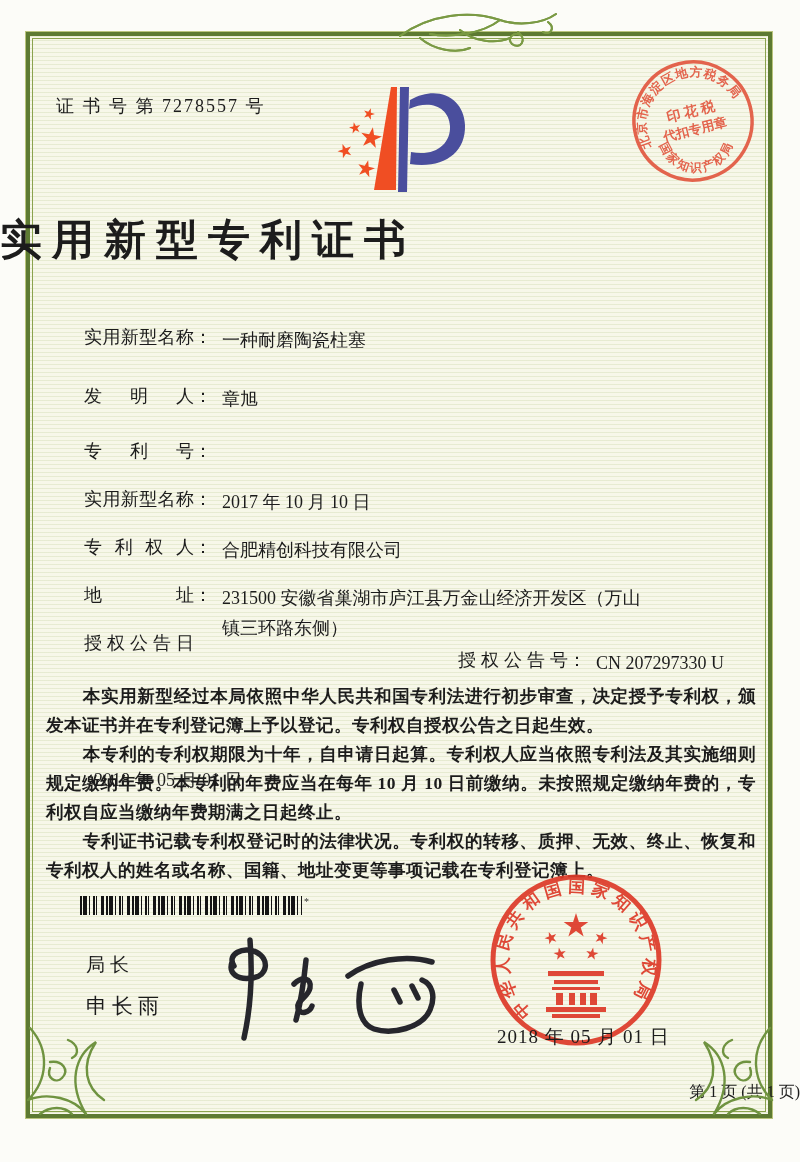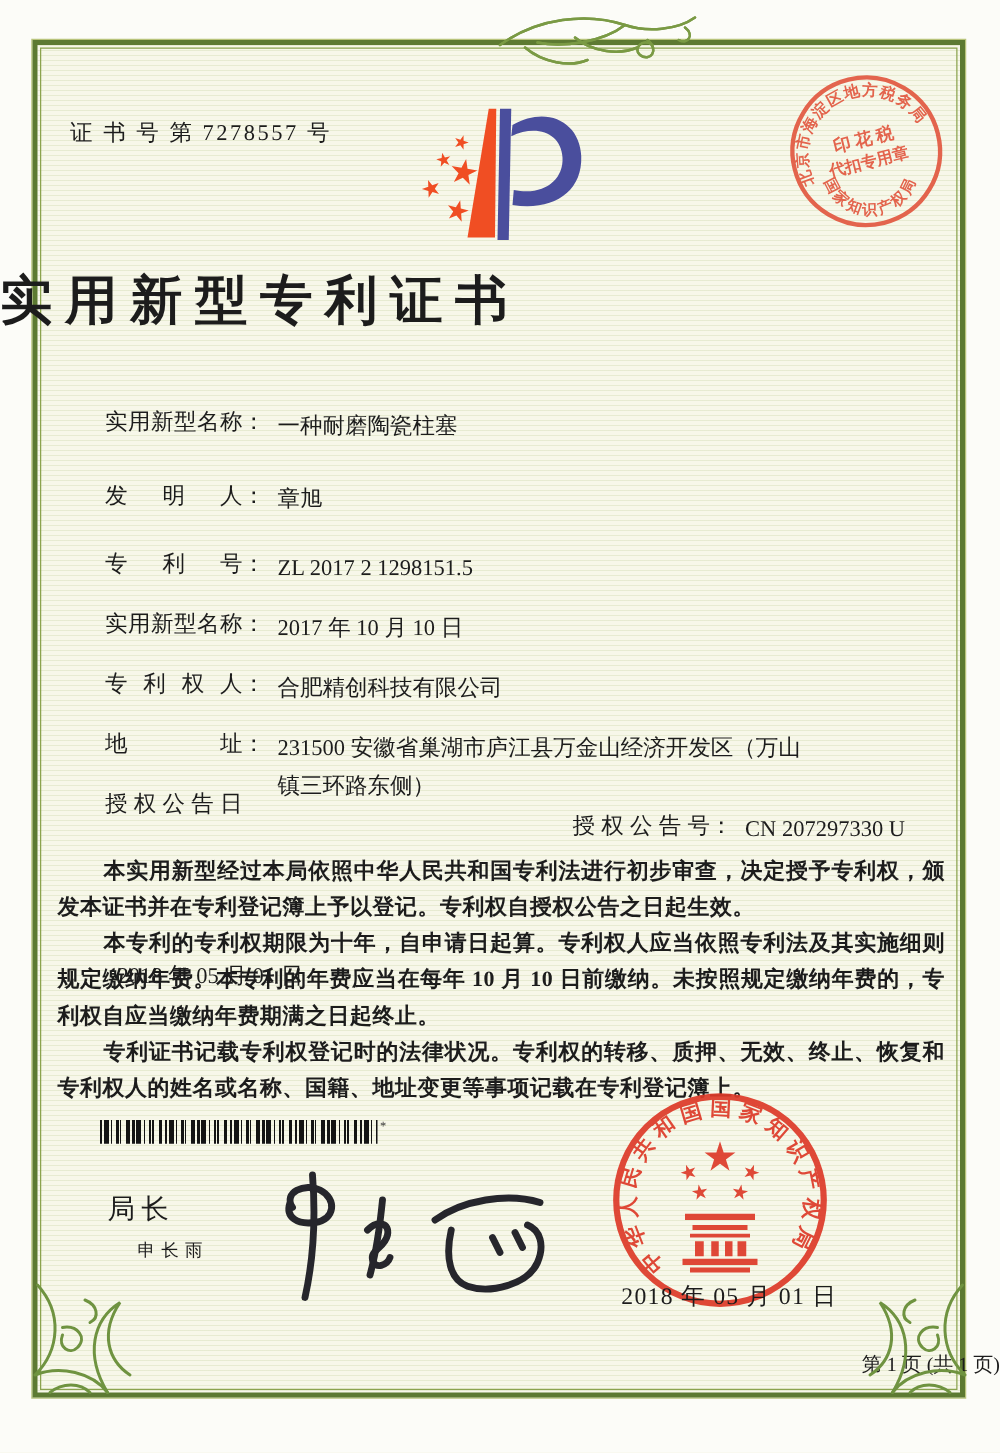--- a/index.html
+++ b/index.html
@@ -54,24 +54,24 @@
       repeating-linear-gradient(90deg,
         #141414 0 2px, transparent 2px 3px,
         #141414 3px 7px, transparent 7px 9px,
         #141414 9px 10px, transparent 10px 13px,
         #141414 13px 15px, transparent 15px 16px,
         #141414 16px 17px, transparent 17px 21px,
         #141414 21px 24px, transparent 24px 26px);
   }
   .bc-star{font-size:10px;margin-left:2px;color:#333;}
   
-  .director-title{position:absolute;left:86px;top:952px;font-size:22px;letter-spacing:5px;z-index:2;
+  .director-title{position:absolute;left:86px;top:952px;font-size:19px;letter-spacing:5px;z-index:2;
     font-family:Liberation Mono, monospace;}
-  .director-name{position:absolute;left:86px;top:992px;font-size:14px;letter-spacing:5px;z-index:2;
-    font-family:"Liberation Sans","DejaVu Sans",sans-serif;margin-left:24px;}
+  .director-name{position:absolute;left:86px;top:992px;font-size:21px;letter-spacing:5px;z-index:2;
+    font-family:"Liberation Sans","DejaVu Sans",sans-serif;}
   .signature{position:absolute;left:198px;top:932px;width:272px;height:118px;z-index:3;}
   
   .tax-stamp{position:absolute;left:622px;top:50px;width:142px;height:142px;z-index:4;
     transform:rotate(-14deg);opacity:.92;}
   .official-seal{position:absolute;left:488px;top:872px;width:176px;height:176px;z-index:4;opacity:.92;}
   .seal-date{position:absolute;left:497px;top:1024px;font-size:19px;letter-spacing:1px;z-index:5;}
   
   .page-footer{position:absolute;left:0;top:1082px;width:800px;text-align:right;
     font-size:16px;z-index:2;}
 </style>
@@ -150,21 +150,20 @@
   <span class="f-value">一种耐磨陶瓷柱塞</span>
 </div>
 <div class="frow r2">
   <span class="f-label">发明人</span>
     <span class="f-colon">：</span>
   <span class="f-value">章旭</span>
 </div>
 <div class="frow r3">
   <span class="f-label">专利号</span>
     <span class="f-colon">：</span>
-  <span class="f-value">ZL 2017 2 1298151.5</span>
 </div>
 <div class="frow r4">
   <span class="f-label">实用新型名称</span>
     <span class="f-colon">：</span>
   <span class="f-value">2017 年 10 月 10 日</span>
 </div>
 <div class="frow r5">
   <span class="f-label">专利权人</span>
     <span class="f-colon">：</span>
   <span class="f-value">合肥精创科技有限公司</span>

